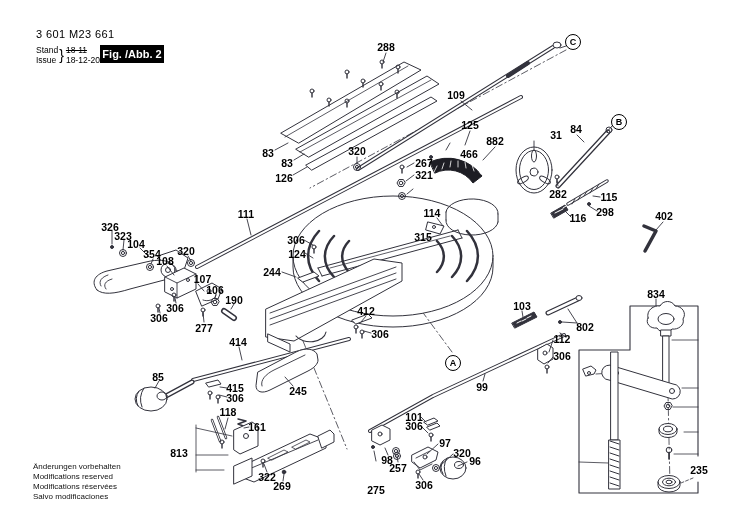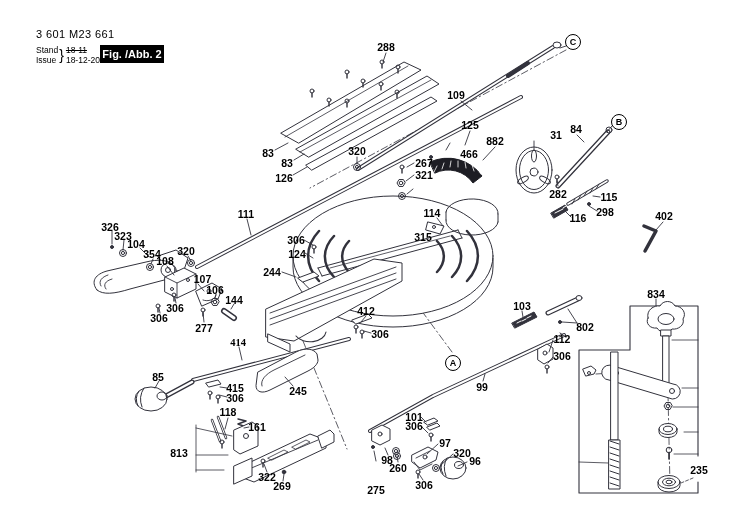--- a/index.html
+++ b/index.html
@@ -332,25 +332,25 @@
       <div class="plabel" style="left: 297px; top: 254px;">124</div>
       <div class="plabel" style="left: 272px; top: 272px;">244</div>
       <div class="plabel" style="left: 110px; top: 227px;">326</div>
       <div class="plabel" style="left: 123px; top: 236px;">323</div>
       <div class="plabel" style="left: 136px; top: 244px;">104</div>
       <div class="plabel" style="left: 152px; top: 254px;">354</div>
       <div class="plabel" style="left: 165px; top: 261px;">108</div>
       <div class="plabel" style="left: 186px; top: 251px;">320</div>
       <div class="plabel" style="left: 196px; top: 279px; padding-left: 13px;">107</div>
       <div class="plabel" style="left: 215px; top: 290px;">106</div>
-      <div class="plabel" style="left: 234px; top: 300px;">144</div>
+      <div class="plabel" style="left: 234px; top: 300px;">190</div>
       <div class="plabel" style="left: 175px; top: 308px;">306</div>
       <div class="plabel" style="left: 159px; top: 318px;">306</div>
       <div class="plabel" style="left: 204px; top: 328px;">277</div>
-      <div class="plabel" style="left: 238px; top: 342px; font-family: Liberation Serif, serif;">414</div>
+      <div class="plabel" style="left: 238px; top: 342px;">414</div>
       <div class="plabel" style="left: 366px; top: 311px;">412</div>
       <div class="plabel" style="left: 380px; top: 334px;">306</div>
       <div class="plabel" style="left: 158px; top: 377px;">85</div>
       <div class="plabel" style="left: 235px; top: 388px;">415</div>
       <div class="plabel" style="left: 235px; top: 398px;">306</div>
       <div class="plabel" style="left: 228px; top: 412px;">118</div>
       <div class="plabel" style="left: 257px; top: 427px;">161</div>
       <div class="plabel" style="left: 179px; top: 453px;">813</div>
       <div class="plabel" style="left: 267px; top: 477px;">322</div>
       <div class="plabel" style="left: 282px; top: 486px;">269</div>
@@ -360,27 +360,33 @@
       <div class="plabel" style="left: 585px; top: 327px;">802</div>
       <div class="plabel" style="left: 562px; top: 339px;">112</div>
       <div class="plabel" style="left: 562px; top: 356px;">306</div>
       <div class="plabel" style="left: 414px; top: 417px;">101</div>
       <div class="plabel" style="left: 414px; top: 426px;">306</div>
       <div class="plabel" style="left: 445px; top: 443px;">97</div>
       <div class="plabel" style="left: 462px; top: 453px;">320</div>
       <div class="plabel" style="left: 475px; top: 461px;">96</div>
       <div class="plabel" style="left: 387px; top: 460px;">98</div>
       <div class="plabel" style="left: 376px; top: 467px; margin-top: 23px;">275</div>
-      <div class="plabel" style="left: 398px; top: 468px;">260</div>
+      <div class="plabel" style="left: 398px; top: 468px;">257</div>
       <div class="plabel" style="left: 424px; top: 485px;">306</div>
       <div class="plabel" style="left: 558px; top: 174px; margin-top: 20px;">282</div>
       <div class="plabel" style="left: 609px; top: 197px;">115</div>
       <div class="plabel" style="left: 605px; top: 212px;">298</div>
       <div class="plabel" style="left: 578px; top: 218px;">116</div>
       <div class="plabel" style="left: 664px; top: 216px;">402</div>
       <div class="plabel" style="left: 656px; top: 294px;">834</div>
       <div class="plabel" style="left: 699px; top: 470px;">235</div>
       <div class="refcirc" style="left: 453px; top: 363px;">A</div>
       <div class="refcirc" style="left: 619px; top: 122px;">B</div>
       <div class="refcirc" style="left: 573px; top: 42px;">C</div>
     </div>
 
+  <div class="footer">
+      <div>Änderungen vorbehalten</div>
+      <div>Modifications reserved</div>
+      <div>Modifications réservées</div>
+      <div>Salvo modificaciones</div>
+    </div>
 </div>
 
 </body></html>

